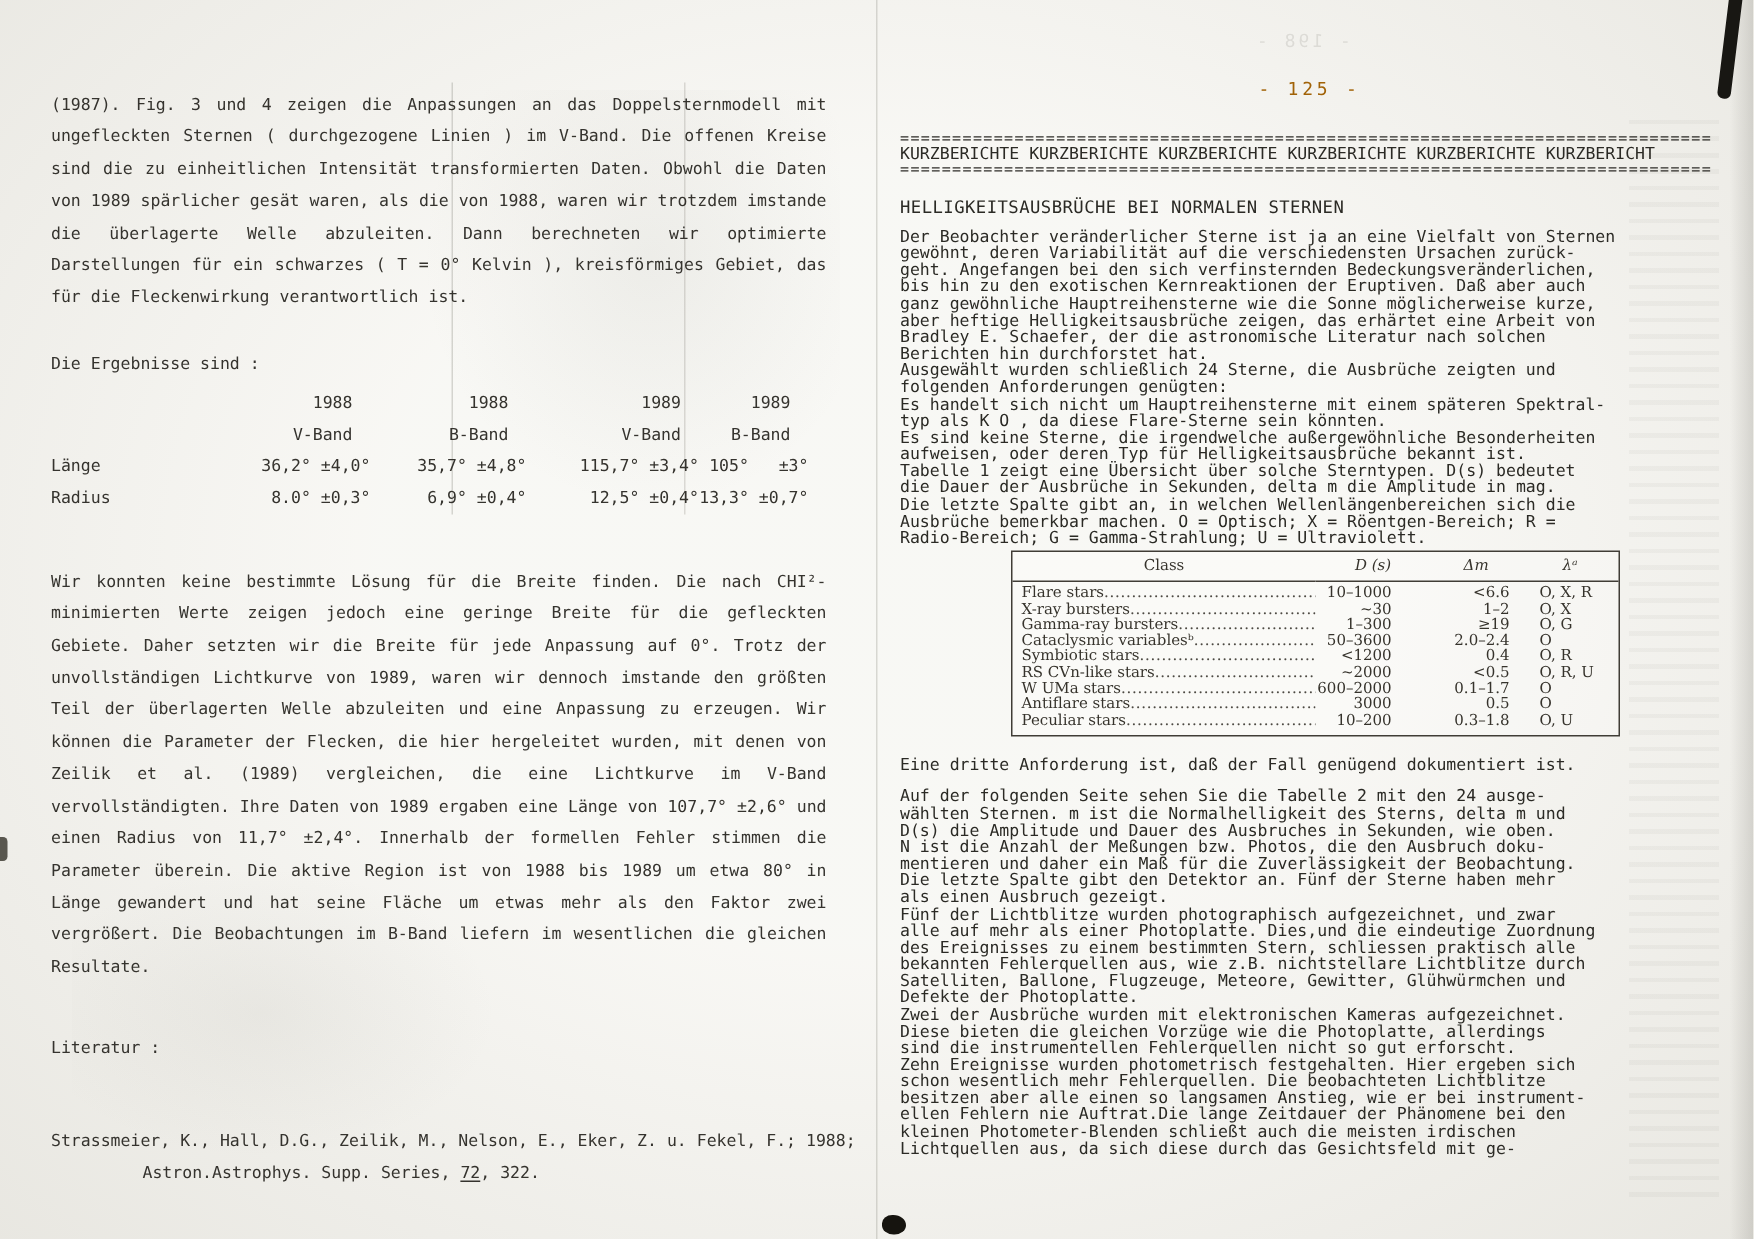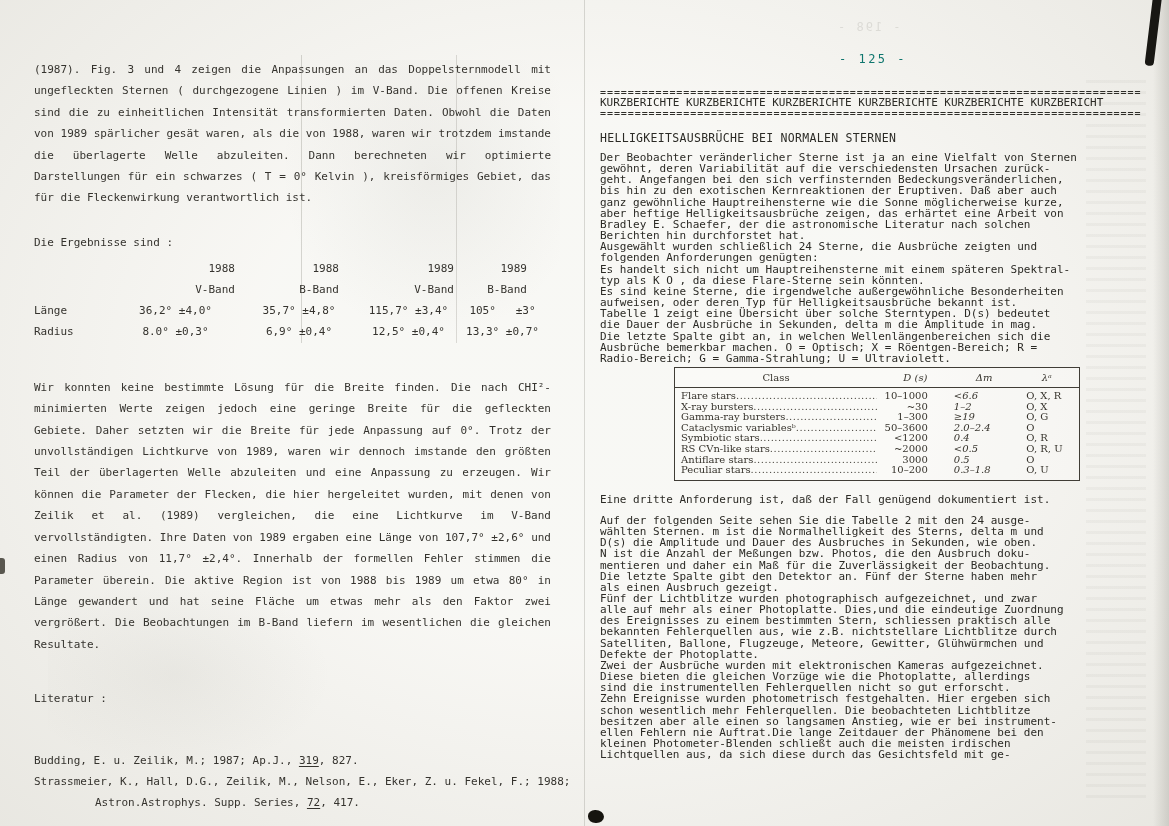--- a/index.html
+++ b/index.html
@@ -38,33 +38,33 @@
   #para1{margin-top:39px;}
   #results-label{margin-top:23px;line-height:21px;}
   table.results{border-collapse:collapse;margin-top:5px;width:505px;table-layout:fixed;}
   table.results td,table.results th{
     font-family:inherit;font-size:11px;font-weight:normal;line-height:21px;
     white-space:pre;padding:0;color:#35332e;}
   table.results col.c0{width:70px;}  table.results col.c1{width:143px;}
   table.results col.c2{width:104px;} table.results col.c3{width:115px;}
   table.results col.c4{width:73px;}
   table.results th{text-align:right;padding-right:12px;}
-  table.results td.val{text-align:center;}
+  table.results td.val{text-align:right;}
   table.results td.rowlab{text-align:left;}
   #para2{margin-top:35px;}
   #literatur-label{margin-top:33px;line-height:21px;}
   .refs{margin-top:41px;}
   .refs .line{line-height:21px;white-space:pre;}
   .refs .indent2{padding-left:61px;}
   .ul{text-decoration:underline;text-underline-offset:2px;}
   
   .page-right{position:absolute;left:600px;top:14px;width:546px;color:#2b2a25;font-size:11px;}
   #ghost-hdr{position:absolute;left:236px;top:6px;font-size:12px;letter-spacing:2px;
     color:#6d6b63;opacity:.16;transform:scaleX(-1);filter:blur(.5px);}
-  .pnum-r{margin-top:38px;text-align:center;font-size:12px;letter-spacing:2.5px;color:#0f766e;}
+  .pnum-r{margin-top:38px;text-align:center;font-size:12px;letter-spacing:2.5px;color:#a16207;}
   .banner{margin-top:22px;}
   .banner .rule{line-height:9px;font-size:10px;letter-spacing:0.92px;white-space:pre;overflow:hidden;color:#2e2d28;}
   .banner .btxt{line-height:12px;font-size:11px;white-space:pre;color:#2b2a25;}
   #kb-title{margin-top:13px;font-size:11.5px;letter-spacing:0.3px;white-space:pre;}
   .tw{white-space:pre;line-height:11.15px;font-size:11px;}
   #intro{margin-top:7px;}
   
   .t1wrap{margin:3px 14px 0 74px;width:404px;border:1.5px solid #403d36;
     font-family:"DejaVu Serif","Liberation Serif",serif;color:#36332c;background:rgba(255,255,255,0.25);}
   table.t1{border-collapse:collapse;width:100%;table-layout:fixed;}
@@ -75,21 +75,21 @@
   table.t1 col.k0{width:50%;} table.t1 col.k1{width:19%;}
   table.t1 col.k2{width:15%;} table.t1 col.k3{width:16%;}
   table.t1 tr.first td{padding-top:3px;}
   table.t1 tr.last td{padding-bottom:4px;}
   td.tc{padding-left:6px !important;}
   .cflex{display:flex;align-items:baseline;}
   .cflex .nm{white-space:nowrap;}
   .cflex .leader{flex:1;overflow:hidden;white-space:nowrap;color:#4c4942;}
   .cflex .leader::after{content:" ..........................................................";letter-spacing:.5px;}
   td.td-d{text-align:right;padding-right:26px !important;}
-  td.td-dm{text-align:left;padding-right:8px !important;font-style:italic;}
+  td.td-dm{text-align:right;padding-right:8px !important;}
   td.td-l{text-align:left;padding-left:12px !important;}
   #third-req{margin-top:13px;}
   #bodytext{margin-top:10px;}
 </style>
 </head>
 <body>
 
 <div class="artifact" id="ghost-fig1"></div>
 <div class="artifact" id="ghost-fig2"></div>
 <div class="artifact" id="fold-a"></div>
@@ -145,23 +145,22 @@
       <td class="val">13,3° ±0,7°</td>
     </tr>
   </tbody>
     </table>
 
   <div class="jtext" id="para2">Wir konnten keine bestimmte Lösung für die Breite finden. Die nach CHI²-minimierten Werte zeigen jedoch eine geringe Breite für die gefleckten Gebiete. Daher setzten wir die Breite für jede Anpassung auf 0°. Trotz der unvollständigen Lichtkurve von 1989, waren wir dennoch imstande den größten Teil der überlagerten Welle abzuleiten und eine Anpassung zu erzeugen. Wir können die Parameter der Flecken, die hier hergeleitet wurden, mit denen von Zeilik et al. (1989) vergleichen, die eine Lichtkurve im V-Band vervollständigten. Ihre Daten von 1989 ergaben eine Länge von 107,7° ±2,6° und einen Radius von 11,7° ±2,4°. Innerhalb der formellen Fehler stimmen die Parameter überein. Die aktive Region ist von 1988 bis 1989 um etwa 80° in Länge gewandert und hat seine Fläche um etwas mehr als den Faktor zwei vergrößert. Die Beobachtungen im B-Band liefern im wesentlichen die gleichen Resultate.</div>
 
   <div id="literatur-label">Literatur :</div>
 
   <div class="refs">
-    <div class="line"><span>Budding, E. u. Zeilik, M.; 1987; Ap.J., </span><span class="ul">319</span><span>, 827.</span></div>
     <div class="line">Strassmeier, K., Hall, D.G., Zeilik, M., Nelson, E., Eker, Z. u. Fekel, F.; 1988;</div>
-    <div class="line indent2"><span>Astron.Astrophys. Supp. Series, </span><span class="ul">72</span><span>, 417.</span></div>
+    <div class="line indent2"><span>Astron.Astrophys. Supp. Series, </span><span class="ul">72</span><span>, 322.</span></div>
 
   </div>
 
 </div>
 
 <div class="page-right">
   <div id="ghost-hdr">- 198 -</div>
 
   <div class="pnum-r">- 125 -</div>
 
@@ -266,20 +265,31 @@
       <tr>
         <td class="tc">
               <span class="cflex">
                 <span class="nm">RS CVn-like stars</span>
                 <span class="leader"></span>
               </span>
             </td>
         <td class="td-d">~2000</td>
         <td class="td-dm">&lt;0.5</td>
         <td class="td-l">O, R, U</td>
+      </tr>
+      <tr>
+        <td class="tc">
+              <span class="cflex">
+                <span class="nm">W UMa stars</span>
+                <span class="leader"></span>
+              </span>
+            </td>
+        <td class="td-d">600–2000</td>
+        <td class="td-dm">0.1–1.7</td>
+        <td class="td-l">O</td>
       </tr>
       <tr>
         <td class="tc">
               <span class="cflex">
                 <span class="nm">Antiflare stars</span>
                 <span class="leader"></span>
               </span>
             </td>
         <td class="td-d">3000</td>
         <td class="td-dm">0.5</td>

